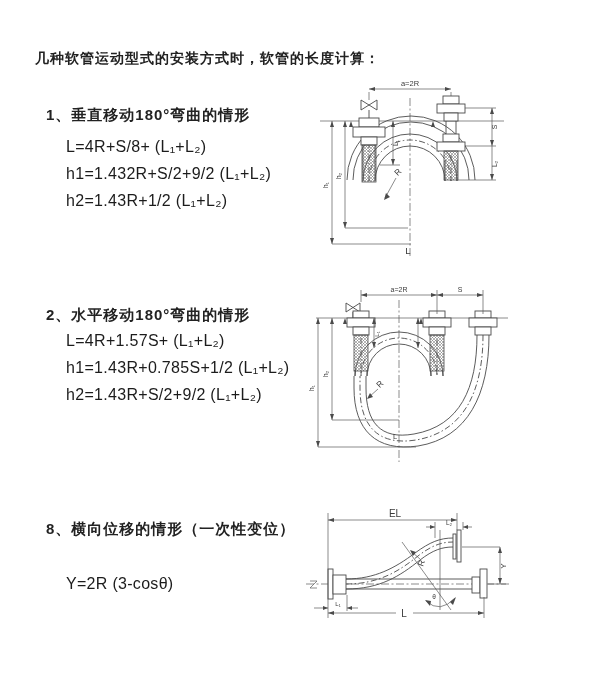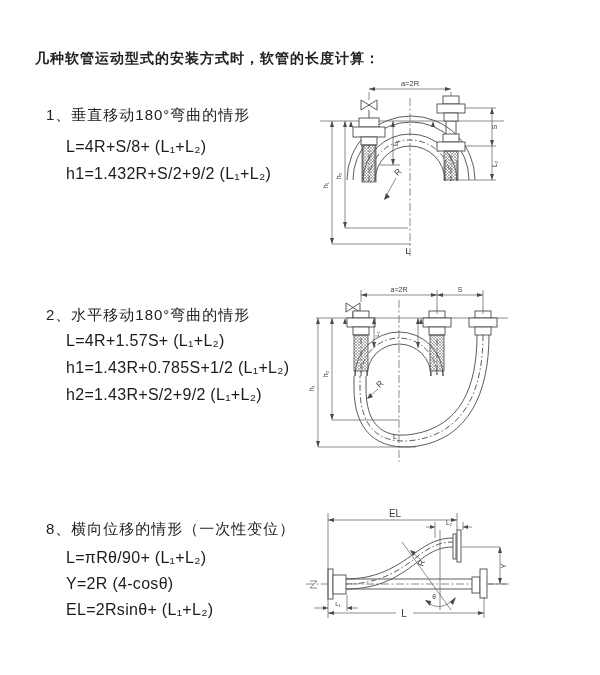--- a/index.html
+++ b/index.html
@@ -7,21 +7,21 @@
     width:600px;height:675px;background:#ffffff;
     font-family:"Liberation Sans","DejaVu Sans",sans-serif;
     color:#1f1f1f;overflow:hidden;
   }
   .page{position:relative;width:600px;height:675px;background:#ffffff;}
   .title{
     position:absolute;left:35px;top:22px;
     font-size:14px;font-weight:bold;letter-spacing:1px;color:#222;margin-top:28px;
   }
   .section-heading{
-    position:absolute;font-size:15px;font-weight:normal;color:#222;letter-spacing:1px;
+    position:absolute;font-size:15px;font-weight:bold;color:#222;letter-spacing:1px;
   }
   .formula{
     position:absolute;font-size:16px;font-weight:normal;color:#1c1c1c;letter-spacing:.3px;
   }
   .diagram{position:absolute;text-decoration:underline;}
   svg{display:block;}
   svg text{font-family:"Liberation Sans","DejaVu Sans",sans-serif;fill:#3a3a3a;}
   .ln{stroke:#4a4a4a;stroke-width:.9;fill:none;}
   .thin{stroke:#5a5a5a;stroke-width:.7;fill:none;}
   .dash{stroke:#5a5a5a;stroke-width:.7;fill:none;stroke-dasharray:8 2.5 2 2.5;}
@@ -32,30 +32,29 @@
 </head>
 <body>
 
 <div class="page">
 
   <div class="title">几种软管运动型式的安装方式时，软管的长度计算：</div>
 
   <div class="section-heading" style="left:46px;top:106px">1、垂直移动180°弯曲的情形</div>
   <div class="formula" style="left:66px;top:138px">L=4R+S/8+ (L₁+L₂)</div>
   <div class="formula" style="left:66px;top:165px">h1=1.432R+S/2+9/2 (L₁+L₂)</div>
+  <div class="formula" style="left:66px;top:192px">h2=1.43R+1/2 (L₁+L₂)</div>
 
   <div class="section-heading" style="left:46px;top:306px">2、水平移动180°弯曲的情形</div>
   <div class="formula" style="left:66px;top:332px">L=4R+1.57S+ (L₁+L₂)</div>
   <div class="formula" style="left:66px;top:359px">h1=1.43R+0.785S+1/2 (L₁+L₂)</div>
   <div class="formula" style="left:66px;top:386px">h2=1.43R+S/2+9/2 (L₁+L₂)</div>
 
   <div class="section-heading" style="left:46px;top:520px">8、横向位移的情形（一次性变位）</div>
-  <div class="formula" style="left:66px;top:549px">L=πRθ/90+ (L₁+L₂)</div>
-  <div class="formula" style="left:66px;top:575px">Y=2R (4-cosθ)</div>
-  <div class="formula" style="left:66px;top:601px">EL=2Rsinθ+ (L₁+L₂)</div>
+  <div class="formula" style="left:66px;top:575px">Y=2R (3-cosθ)</div>
 
   <div class="diagram" style="left:308px;top:70px">
   <svg width="290" height="192" viewBox="0 0 290 192">
     <defs>
       <pattern id="braid1" patternUnits="userSpaceOnUse" width="3" height="3">
         <path d="M0 0 L3 3 M3 0 L0 3" stroke="#6a6a6a" stroke-width="0.5"></path>
       </pattern>
     </defs>
 
     <g>

